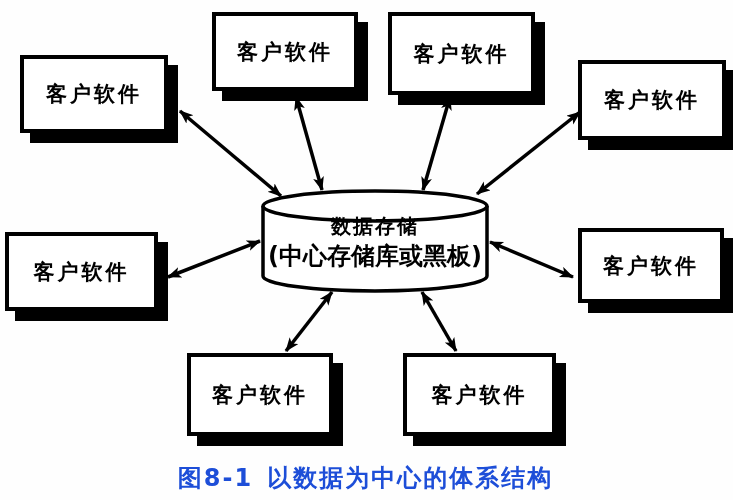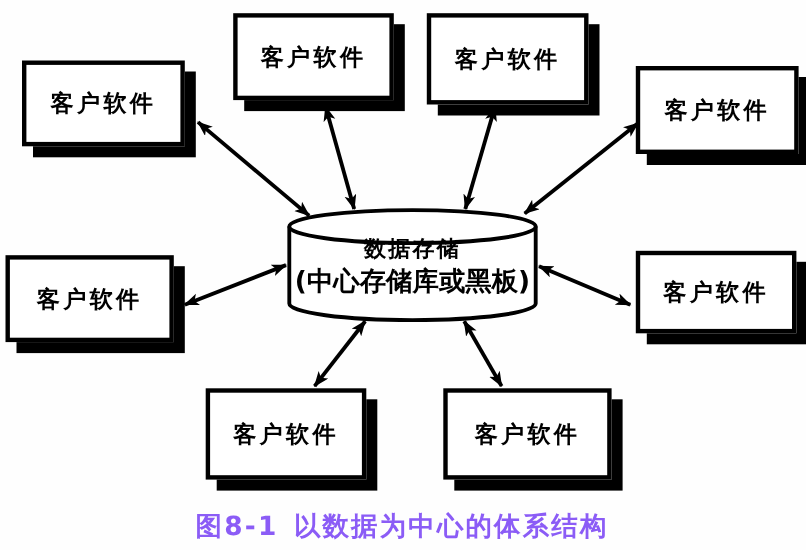--- a/index.html
+++ b/index.html
@@ -67,21 +67,21 @@
 
   .caption {
     position: absolute;
     left: 0;
     top: 462px;
     width: 731px;
     text-align: center;
     font-weight: bold;
     font-size: 24px;
     letter-spacing: 2px;
-    color: #8b5cf6;
+    color: #1d4ed8;
   }
   .caption .fig-no { margin-right: 14px; }
 </style>
 </head>
 <body>
 
 <div class="page">
   <div class="canvas">
 
     <div class="node node-1">客户软件</div>

